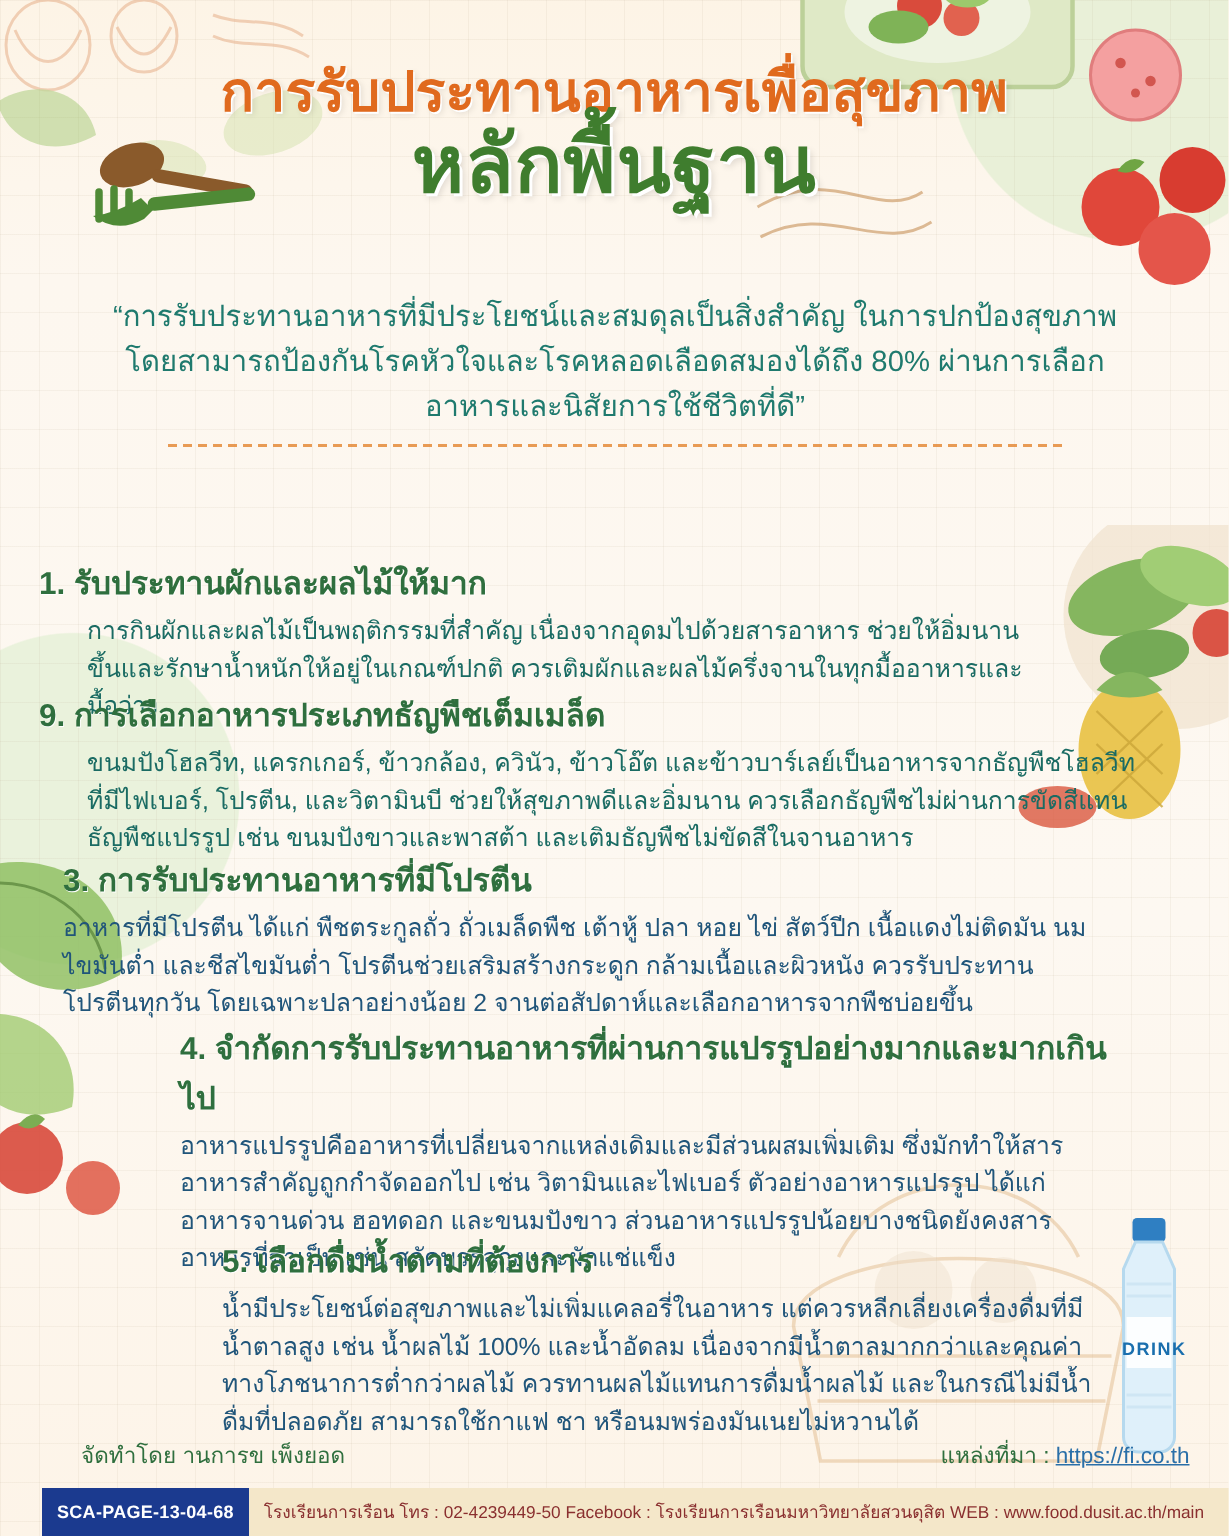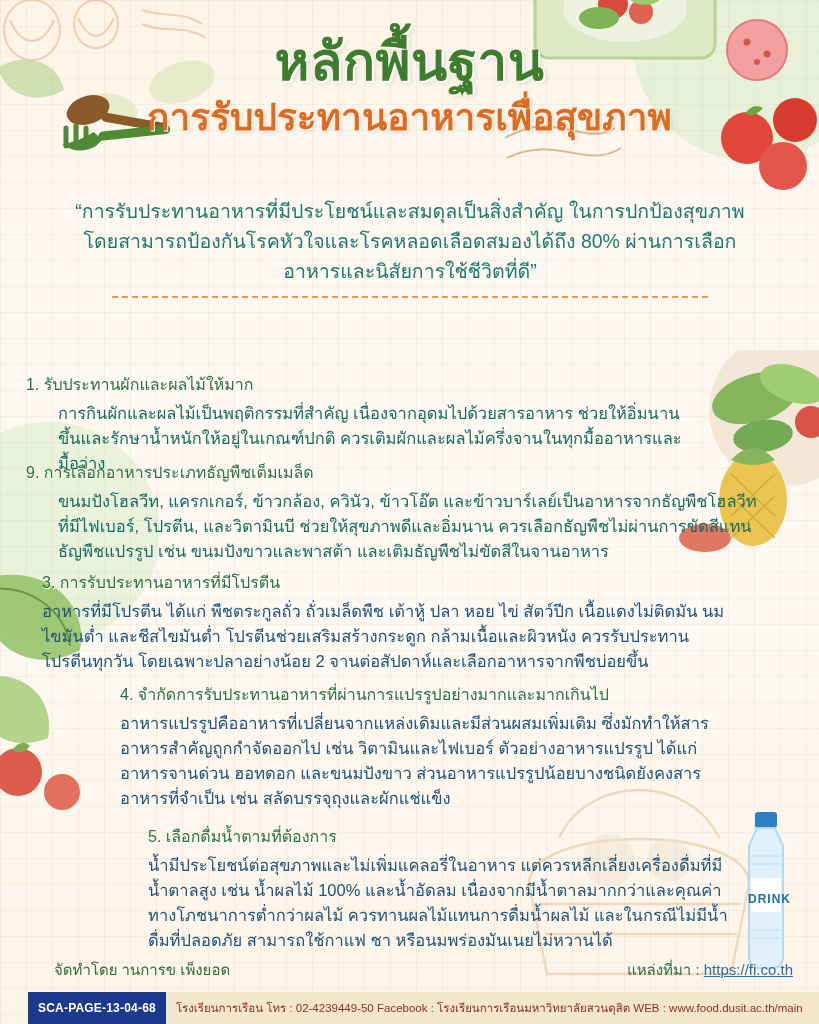--- a/index.html
+++ b/index.html
@@ -110,22 +110,22 @@
   #section-heading-text {
     font-size: 25px;
     font-weight: bold;
     color: #e06a1e;
     text-shadow: 1px 1px 0 #fff;
   }
 
   
   .item { position: absolute; }
   .item-title {
-    font-size: 16px;
-    font-weight: normal;
+    font-size: 21px;
+    font-weight: bold;
     color: #2f6f3e;
     margin-bottom: 4px;
     text-shadow: .5px .5px 0 #fff;
   }
   .item-body {
     font-size: 16.5px;
     line-height: 1.52;
     color: #1e4f6b;
   }
   .item-body.teal { color: #1a6b63; margin-left: 32px; }
@@ -317,22 +317,22 @@
       </g>
       <g fill="#4f8a36">
         <rect x="40" y="40" width="72" height="9" rx="4.5" transform="rotate(-6 40 40)"></rect>
         <path d="M8 36 v18 M18 34 v20 M28 36 v18" stroke="#4f8a36" stroke-width="5" stroke-linecap="round"></path>
         <path d="M4 52 q16 12 34 2 l6 -6 l-8 -8 q-16 10 -32 12Z"></path>
       </g>
     </svg>
   </div>
 
   <div id="header">
+    <div id="title-sub">การรับประทานอาหารเพื่อสุขภาพ</div>
     <div id="title-main">หลักพื้นฐาน</div>
-    <div id="title-sub">การรับประทานอาหารเพื่อสุขภาพ</div>
   </div>
 
   <div id="quote">“การรับประทานอาหารที่มีประโยชน์และสมดุลเป็นสิ่งสำคัญ ในการปกป้องสุขภาพ โดยสามารถป้องกันโรคหัวใจและโรคหลอดเลือดสมองได้ถึง 80% ผ่านการเลือกอาหารและนิสัยการใช้ชีวิตที่ดี”</div>
   <div id="divider"></div>
 
 
   <div class="item" id="item1">
     <div class="item-title">1. รับประทานผักและผลไม้ให้มาก</div>
     <div class="item-body teal">การกินผักและผลไม้เป็นพฤติกรรมที่สำคัญ เนื่องจากอุดมไปด้วยสารอาหาร ช่วยให้อิ่มนานขึ้นและรักษาน้ำหนักให้อยู่ในเกณฑ์ปกติ ควรเติมผักและผลไม้ครึ่งจานในทุกมื้ออาหารและมื้อว่าง</div>
   </div>

